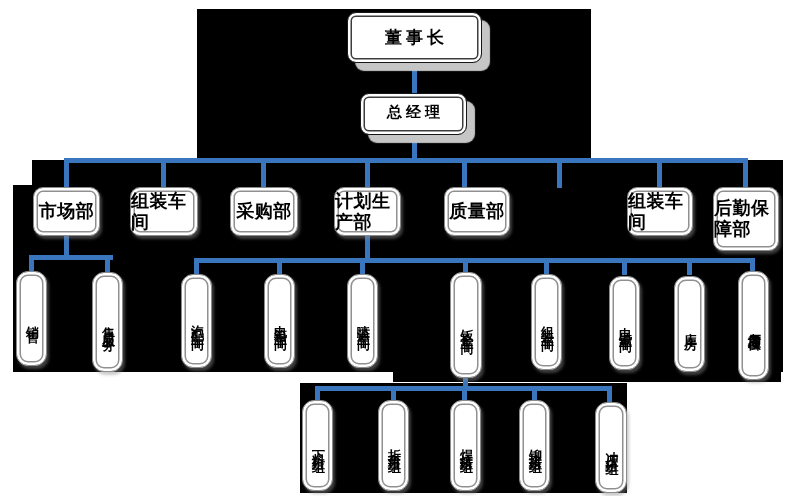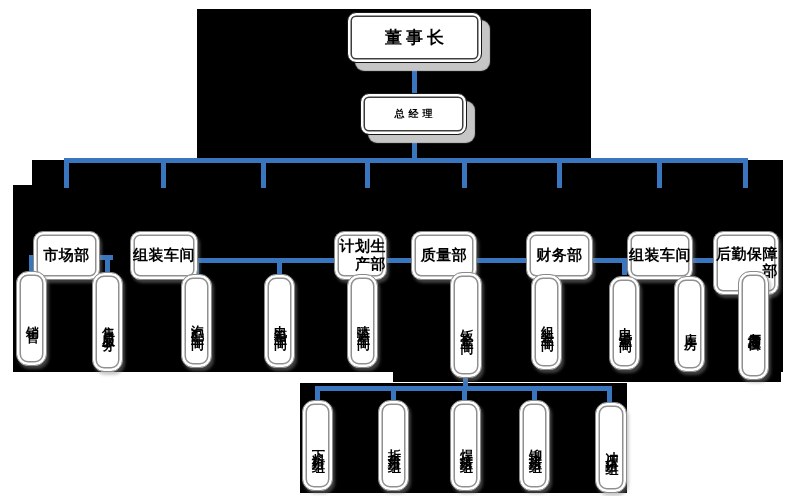--- a/index.html
+++ b/index.html
@@ -9,29 +9,29 @@
   }
   .bg{position:absolute;background:var(--block-background,#000);}
   .line{position:absolute;background:var(--connector,#3A76BE);}
   .node{
     position:absolute;box-sizing:border-box;
     background:var(--node-fill,#fff);
     border:1.5px solid var(--node-border,#8a8a8a);
     border-radius:10px;
     box-shadow:inset 0 0 0 2.5px #fff, inset 0 0 0 4px #909090, 2px 3px 3px rgba(140,140,140,0.45);
     display:flex;align-items:center;justify-content:center;
-    font-weight:bold;text-align:right;line-height:1.15;
+    font-weight:bold;text-align:left;line-height:1.15;
   }
   .top-node{
     border:1.5px solid #161616;border-radius:9px;
     box-shadow:inset 0 0 0 2.5px #fff, inset 0 0 0 4px #3d3d3d, 8px 8px 1px var(--shadow,#c6c6c6);
     font-size:17px;letter-spacing:4px;padding-left:4px;
   }
-  .gm-node{font-size:10px;}
-  .l3{font-size:15px;letter-spacing:0.5px;margin-top:44px;}
+  .gm-node{font-size:15px;font-family:Liberation Mono, monospace;}
+  .l3{font-size:18px;letter-spacing:0.5px;}
   .v-node{
     writing-mode:vertical-rl;text-orientation:upright;
     font-size:13px;letter-spacing:4px;border-radius:12px;padding-top:3px;
   }
   .v-node.tight{letter-spacing:1px;padding-top:1px;}
 </style>
 </head>
 <body>
 
 <div class="canvas">
@@ -76,23 +76,23 @@
   <div class="line" style="left:391px;top:389px;width:5px;height:12px;"></div>
   <div class="line" style="left:462px;top:389px;width:5px;height:12px;"></div>
   <div class="line" style="left:532px;top:389px;width:5px;height:12px;"></div>
   <div class="line" style="left:607px;top:389px;width:5px;height:14px;"></div>
 
   <div class="node top-node" style="left:347px;top:12px;width:135px;height:51px;">董事长</div>
   <div class="node top-node gm-node" style="left:360px;top:93px;width:107px;height:42px;">总经理</div>
 
   <div class="node l3" style="left:33px;top:187px;width:67px;height:49px;">市场部</div>
   <div class="node l3" style="left:130px;top:187px;width:68px;height:49px;">组装车间</div>
-  <div class="node l3" style="left:334px;top:187px;width:53px;height:49px;">计划生产部</div>
-  <div class="node l3" style="left:411px;top:187px;width:66px;height:49px;">质量部</div>
-  <div class="node l3" style="left:526px;top:187px;width:67px;height:49px;">财务部</div>
+  <div class="node l3" style="left:230px;top:187px;width:68px;height:49px;">采购部</div>
+  <div class="node l3" style="left:334px;top:187px;width:67px;height:49px;">计划生产部</div>
+  <div class="node l3" style="left:444px;top:187px;width:66px;height:49px;">质量部</div>
   <div class="node l3" style="left:627px;top:187px;width:66px;height:49px;">组装车间</div>
   <div class="node l3" style="left:713px;top:187px;width:66px;height:64px;">后勤保障部</div>
 
   <div class="node v-node" style="left:16px;top:271px;width:31px;height:95px;">销售</div>
   <div class="node v-node" style="left:92px;top:272px;width:31px;height:100px;">售后服务</div>
 
   <div class="node v-node" style="left:181px;top:274px;width:31px;height:94px;">汽配车间</div>
   <div class="node v-node" style="left:264px;top:274px;width:31px;height:94px;">电箱车间</div>
   <div class="node v-node" style="left:347px;top:274px;width:31px;height:94px;">喷涂车间</div>
   <div class="node v-node" style="left:450px;top:272px;width:32px;height:106px;">钣金车间</div>

